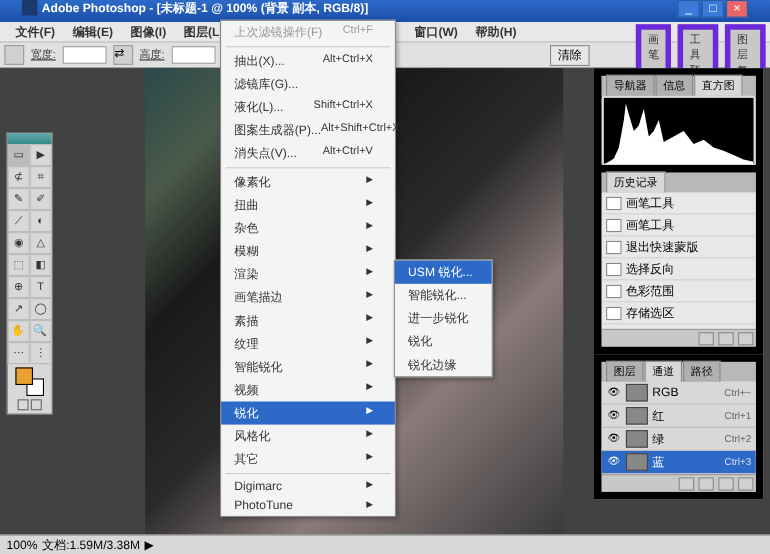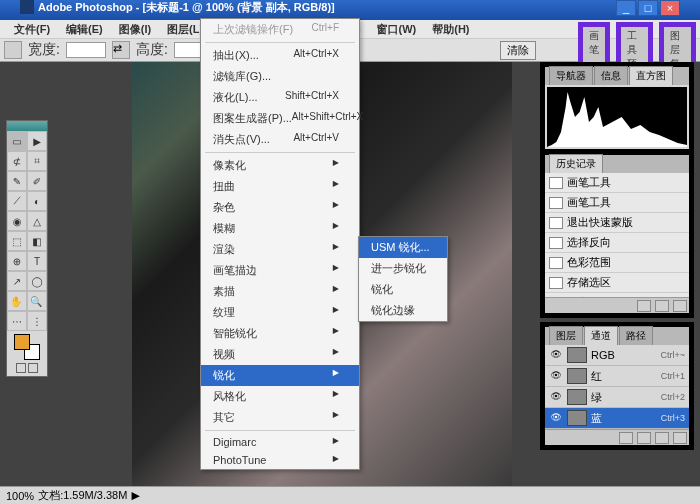--- a/index.html
+++ b/index.html
@@ -8,21 +8,21 @@
 .titlebar .ps-icon { width: 14px; height: 14px; background: #1a3a6e; margin-right: 4px; }
 .titlebar .title { flex: 1; font-weight: bold; }
 .winbtns { display: flex; gap: 2px; }
 .winbtn { width: 20px; height: 16px; background: #3a7ad8; color: #fff; text-align: center; line-height: 14px; border: 1px solid #2a5aa8; }
 .winbtn.close { background: #e86666; }
 .menubar { height: 18px; background: #e8e8e8; display: flex; padding-left: 6px; font-weight: bold; }
 .menu-item { padding: 2px 8px; color: #333; }
 .menu-item.active { background: #2d6ac8; color: #fff; }
 .optionsbar { height: 24px; background: #e0e0e0; border-top: 1px solid #ccc; border-bottom: 1px solid #999; display: flex; align-items: center; padding: 0 4px; gap: 6px; }
 .optionsbar input { width: 40px; height: 16px; border: 1px solid #999; font-size: 10px; }
-.optionsbar .lbl { color: #333; font-size: 14px; }
+.optionsbar .lbl { color: #333; font-size: 10px; text-decoration: underline; }
 .opt-icon { width: 18px; height: 18px; background: #d0d0d0; border: 1px solid #999; }
 .opt-btn { padding: 1px 6px; background: #e8e8e8; border: 1px solid #888; }
 .workspace { position: absolute; top: 62px; left: 0; right: 0; bottom: 18px; background: #424242; }
 .canvas { position: absolute; left: 132px; top: 0; width: 380px; height: 424px; background: linear-gradient(135deg,#2a4a4a 0%,#4a5a4a 15%,#1a1a1a 30%,#2a2a2a 50%,#8a7a7a 70%,#3a3a3a 100%); }
 .toolbox { position: absolute; left: 6px; top: 120px; width: 42px; background: #d8d8d8; border: 1px solid #666; }
 .toolbox-head { height: 10px; background: linear-gradient(#6aa,#388); }
 .tool-grid { display: grid; grid-template-columns: 1fr 1fr; }
 .tool { height: 20px; border: 1px solid #bbb; background: #d8d8d8; display: flex; align-items: center; justify-content: center; color: #333; font-size: 10px; }
 .tool.active { background: #bbb; }
 .swatches { padding: 3px; display: flex; flex-direction: column; align-items: center; }
@@ -31,21 +31,21 @@
 .bg { position: absolute; bottom: 0; right: 0; width: 16px; height: 16px; background: #fff; border: 1px solid #000; }
 .mini { display: flex; gap: 2px; margin-top: 3px; }
 .mini div { width: 10px; height: 10px; border: 1px solid #666; }
 .dropdown { position: absolute; left: 200px; top: 18px; width: 160px; background: #f4f4f4; border: 1px solid #888; box-shadow: 2px 2px 4px rgba(0,0,0,.3); }
 .dd-item { padding: 3px 20px 3px 12px; color: #333; display: flex; justify-content: space-between; white-space: nowrap; }
 .dd-item.disabled { color: #999; }
 .dd-item.hover { background: #2d6ac8; color: #fff; }
 .dd-item .arrow { font-size: 8px; }
 .dd-sep { height: 1px; background: #ccc; margin: 2px 4px; }
 .submenu { position: absolute; left: 358px; top: 236px; width: 90px; background: #f4f4f4; border: 1px solid #888; box-shadow: 2px 2px 4px rgba(0,0,0,.3); }
-.panel { position: absolute; background: #d8d8d8; border: 5px solid #000000; }
+.panel { position: absolute; background: #d8d8d8; border: 7px solid #000000; }
 .panel-tabs { height: 18px; background: #b8b8b8; display: flex; align-items: flex-end; padding-left: 4px; }
 .ptab { padding: 2px 6px; background: #d8d8d8; border: 1px solid #888; border-bottom: none; margin-right: 1px; font-size: 10px; }
 .ptab.inactive { background: #b0b0b0; }
 .panel-body { background: #d8d8d8; }
 .hist-panel { left: 540px; top: 62px; width: 154px; }
 .histogram { height: 60px; background: #000; margin: 2px; position: relative; }
 .histogram svg { width: 100%; height: 100%; }
 .history-panel { left: 540px; top: 150px; width: 154px; }
 .history-list { max-height: 124px; overflow: hidden; }
 .hist-item { display: flex; align-items: center; padding: 2px 4px; border-bottom: 1px solid #ccc; background: #e8e8e8; gap: 4px; }
@@ -230,20 +230,21 @@
       <span>Digimarc</span>
       <span class="arrow">▶</span>
     </div>
     <div class="dd-item">
       <span>PhotoTune</span>
       <span class="arrow">▶</span>
     </div>
   </div>
 <div class="submenu" id="sharpen-sub">
     <div class="dd-item hover">USM 锐化...</div>
+    <div class="dd-item">智能锐化...</div>
     <div class="dd-item">进一步锐化</div>
     <div class="dd-item">锐化</div>
     <div class="dd-item">锐化边缘</div>
   </div>
 
 <div class="panel hist-panel">
   <div class="panel-tabs" id="histo-tabs">
       <div class="ptab inactive">导航器</div>
       <div class="ptab inactive">信息</div>
       <div class="ptab">直方图</div>

